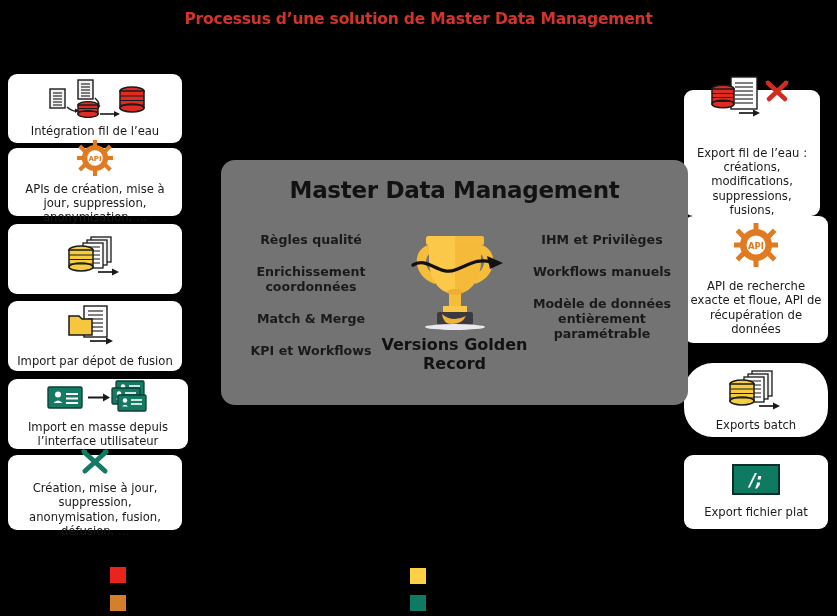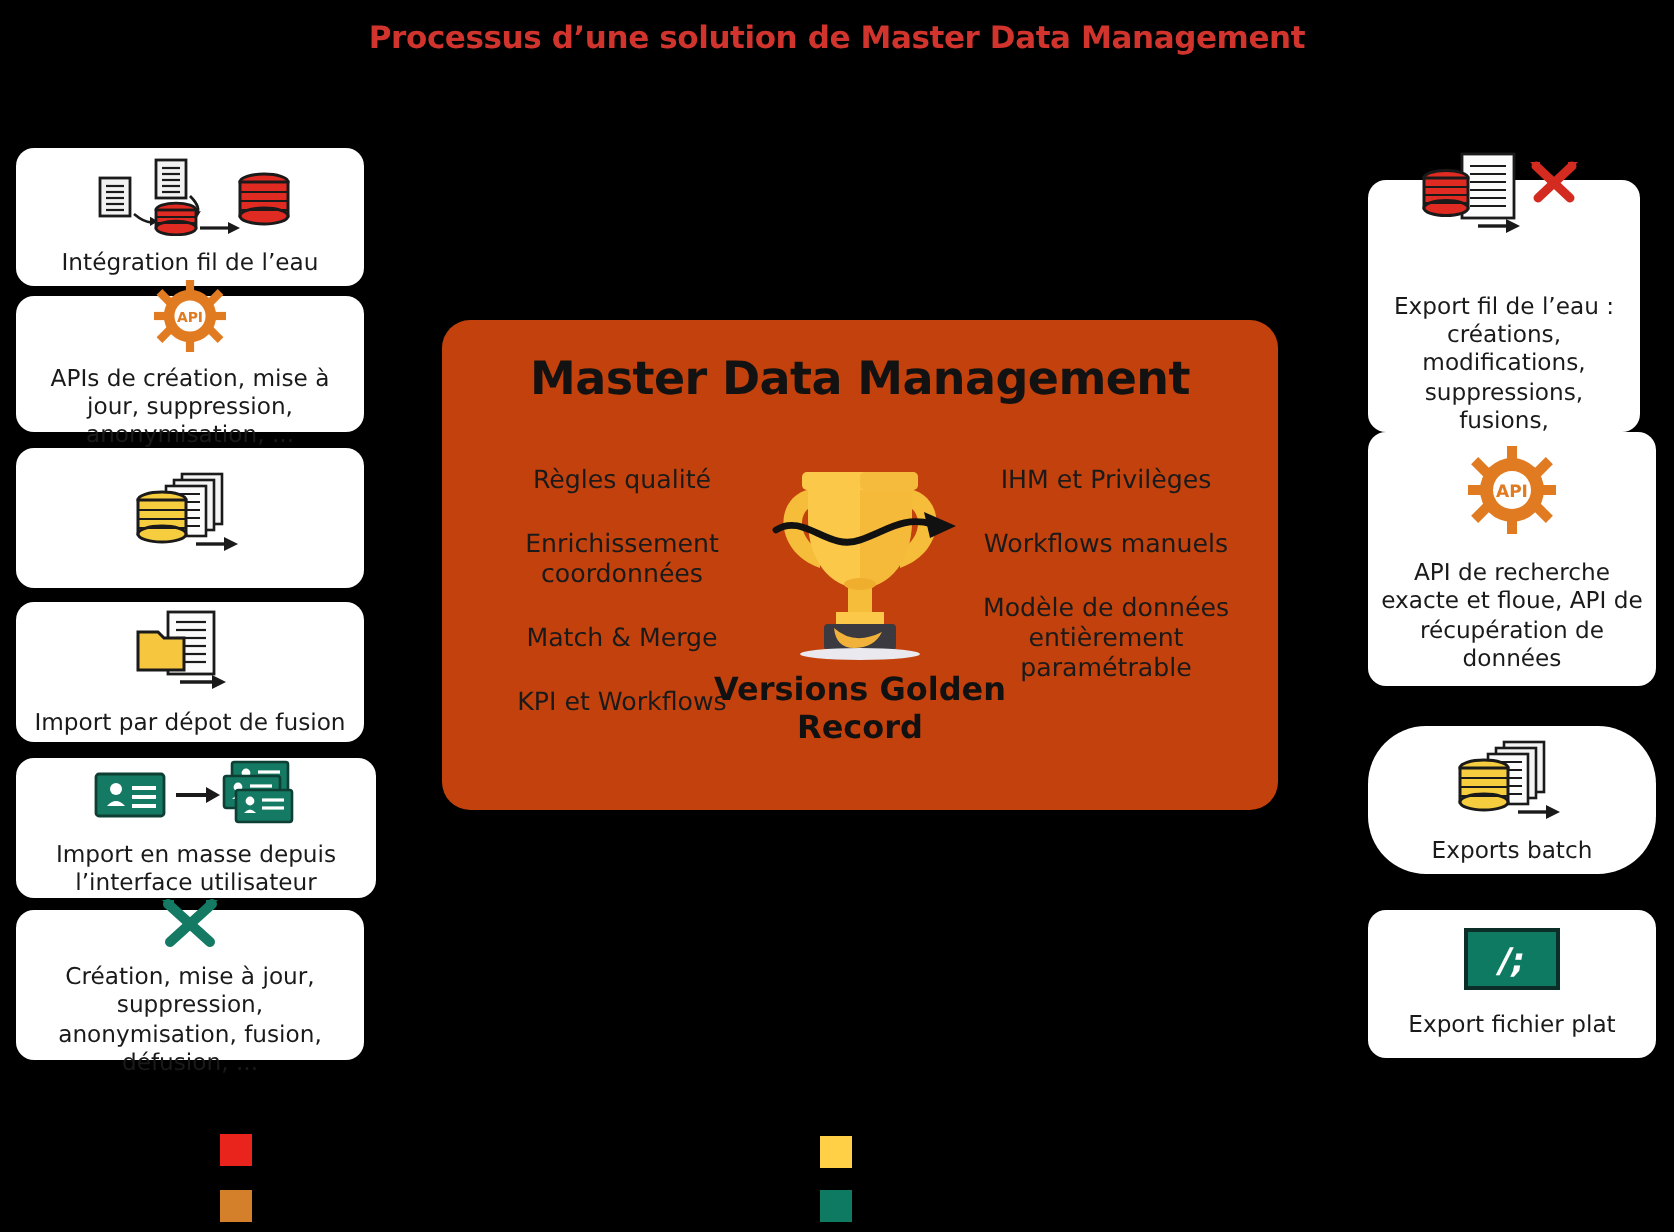--- a/index.html
+++ b/index.html
@@ -52,23 +52,23 @@
   .card-icon {
     display: block;
     margin: 0 auto 2px auto;
   }
 
   
   #center-panel {
     position: absolute;
     left: 221px;
     top: 160px;
-    width: 418px;
+    width: 467px;
     height: 245px;
-    background: #c2410c;
+    background: #737373;
     border-radius: 14px;
     box-sizing: border-box;
   }
   #center-title {
     position: absolute;
     top: 17px;
     left: 0;
     width: 100%;
     text-align: center;
     font-size: 23px;
@@ -86,21 +86,21 @@
   #col-left {
     left: 10px;
     width: 160px;
     text-align: center;
   }
   #col-right {
     right: 6px;
     width: 160px;
     text-align: center;
   }
-  .col-item { margin-bottom: 17px; }
+  .col-item { margin-bottom: 17px; font-weight: bold; }
   .col-item:last-child { margin-bottom: 0; }
 
   #trophy-wrap {
     position: absolute;
     left: 50%;
     top: 68px;
     transform: translateX(-50%);
     width: 150px;
     text-align: center;
   }

